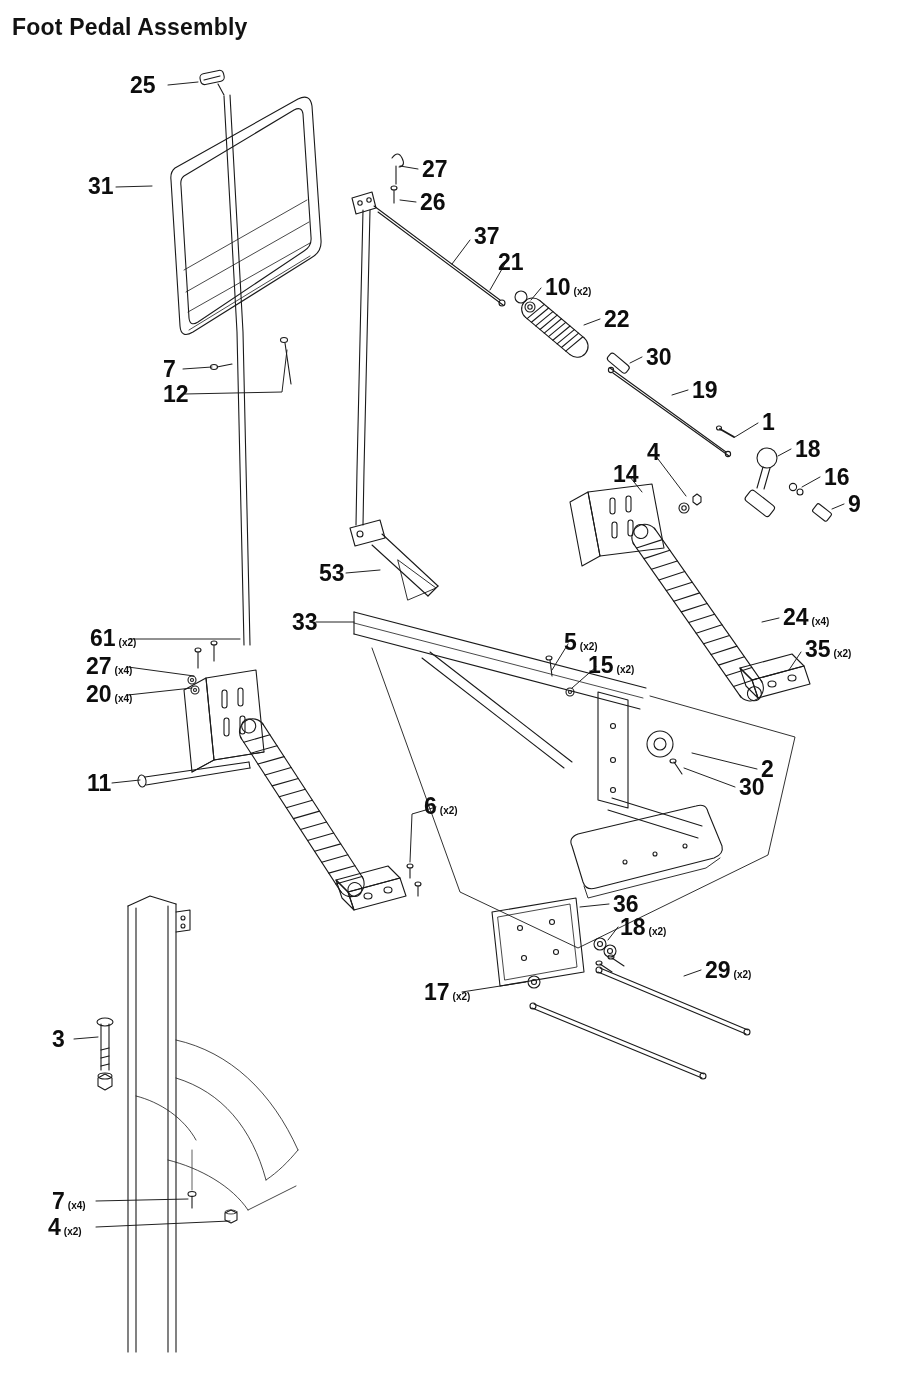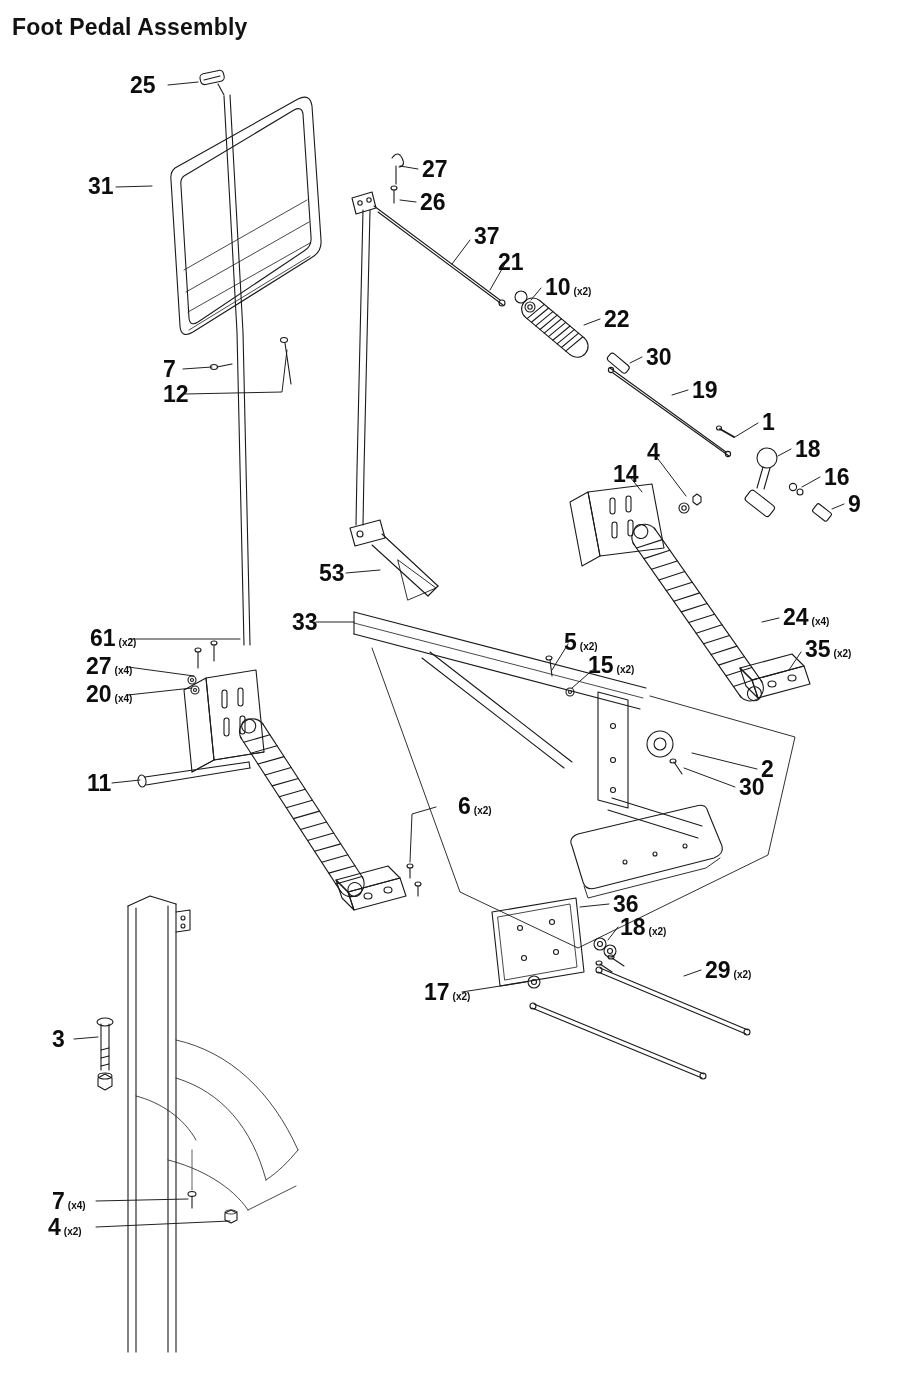--- a/index.html
+++ b/index.html
@@ -390,21 +390,21 @@
   <div class="callout" style="left:90px;top:627px"><span class="num">61</span><span class="qty">(x2)</span></div>
   <div class="callout" style="left:86px;top:655px"><span class="num">27</span><span class="qty">(x4)</span></div>
   <div class="callout" style="left:86px;top:683px"><span class="num">20</span><span class="qty">(x4)</span></div>
   <div class="callout" style="left:564px;top:631px"><span class="num">5</span><span class="qty">(x2)</span></div>
   <div class="callout" style="left:588px;top:654px"><span class="num">15</span><span class="qty">(x2)</span></div>
   <div class="callout" style="left:292px;top:611px"><span class="num">33</span></div>
   <div class="callout" style="left:319px;top:562px"><span class="num">53</span></div>
   <div class="callout" style="left:87px;top:772px"><span class="num">11</span></div>
   <div class="callout" style="left:761px;top:758px"><span class="num">2</span></div>
   <div class="callout" style="left:739px;top:776px"><span class="num">30</span></div>
-  <div class="callout" style="left:458px;top:795px"><span class="num">6</span><span class="qty">(x2)</span></div>
+  <div class="callout" style="left:424px;top:795px"><span class="num">6</span><span class="qty">(x2)</span></div>
   <div class="callout" style="left:613px;top:893px"><span class="num">36</span></div>
   <div class="callout" style="left:620px;top:916px"><span class="num">18</span><span class="qty">(x2)</span></div>
   <div class="callout" style="left:705px;top:959px"><span class="num">29</span><span class="qty">(x2)</span></div>
   <div class="callout" style="left:424px;top:981px"><span class="num">17</span><span class="qty">(x2)</span></div>
   <div class="callout" style="left:52px;top:1028px"><span class="num">3</span></div>
   <div class="callout" style="left:163px;top:358px"><span class="num">7</span></div>
   <div class="callout" style="left:163px;top:383px"><span class="num">12</span></div>
   <div class="callout" style="left:52px;top:1190px"><span class="num">7</span><span class="qty">(x4)</span></div>
   <div class="callout" style="left:48px;top:1216px"><span class="num">4</span><span class="qty">(x2)</span></div>
 

